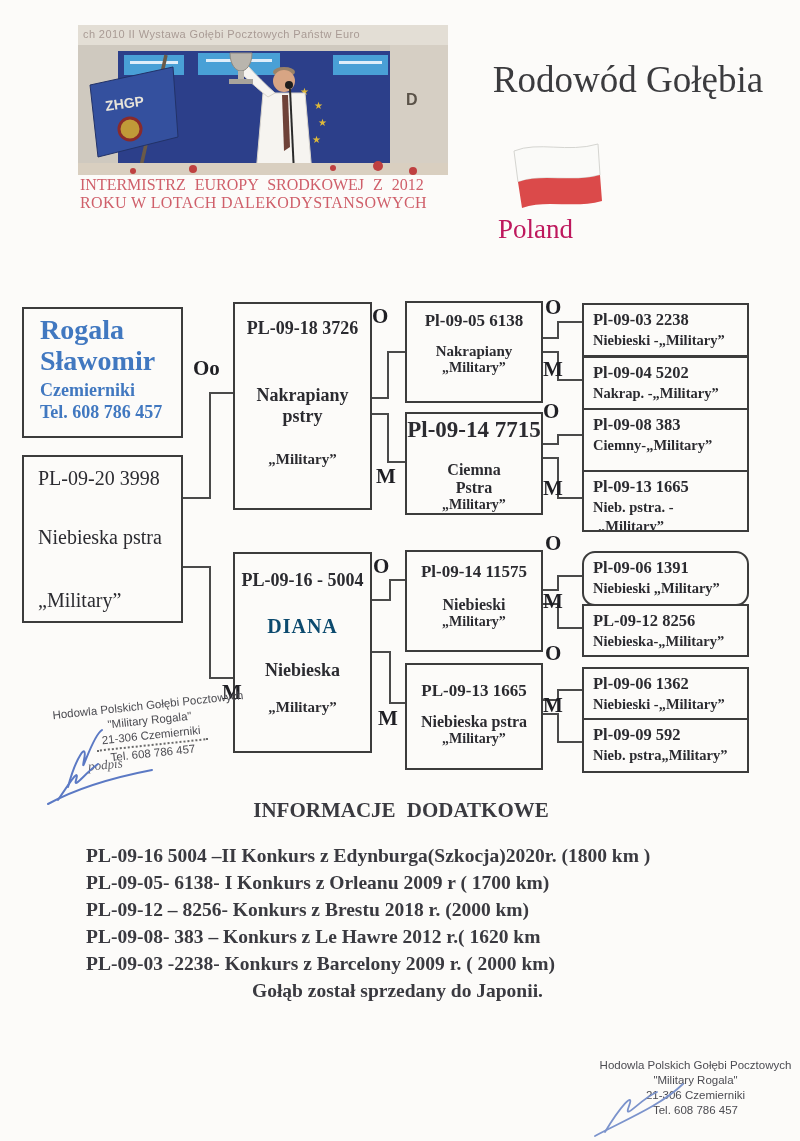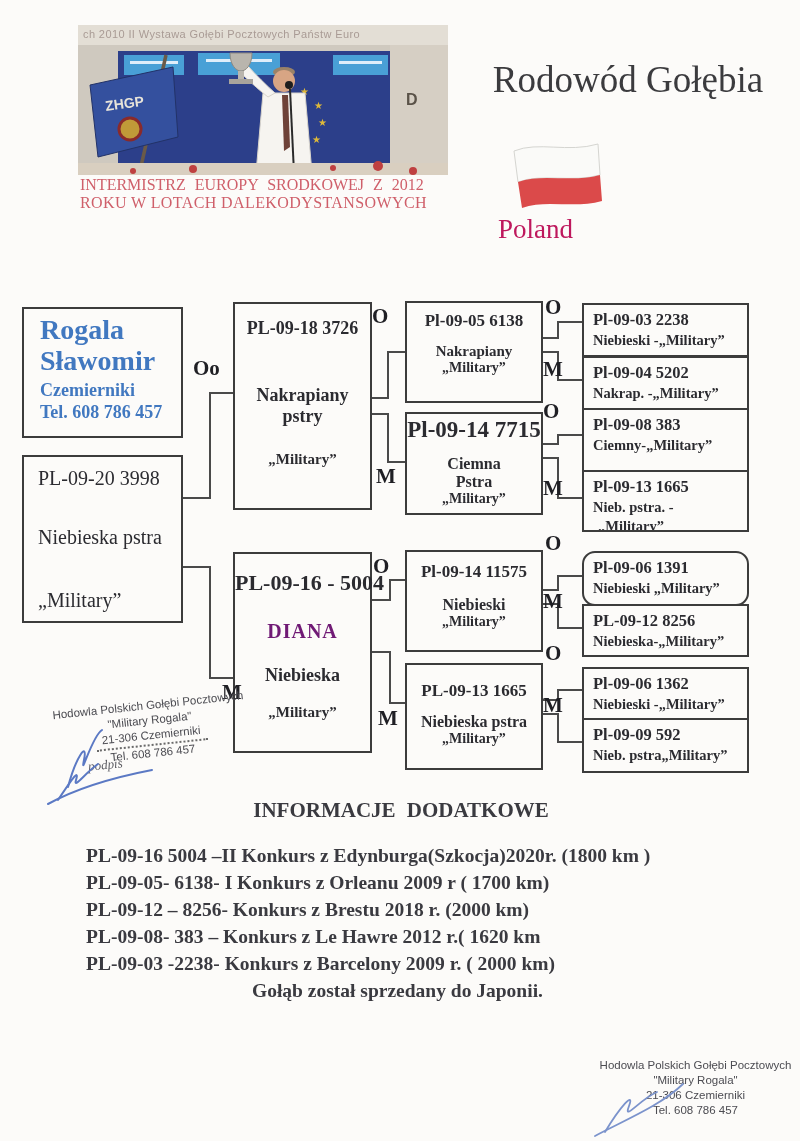--- a/index.html
+++ b/index.html
@@ -28,21 +28,21 @@
   .subject-box div{margin-left:14px;}
   .parent-box{width:135px;text-align:center;font-weight:bold;}
   .father-box{left:233px;top:302px;height:204px;}
   .mother-box{left:233px;top:552px;height:197px;}
   .g3{left:405px;width:134px;text-align:center;font-weight:bold;position:absolute;}
   .g4{left:582px;width:163px;font-weight:bold;position:absolute;overflow:hidden;}
   .g4 div{margin-left:9px;white-space:nowrap;}
   .g4 .id{font-size:16.5px;margin-top:5px;}
   .g4 .ds{font-size:14.5px;margin-top:2px;}
   .sex{position:absolute;font-weight:bold;font-size:21px;color:#1f1f24;}
-  .red{color:#701a75;}
+  .red{color:#0c4a6e;}
 
   
   .stamp{font-family:"Liberation Sans",sans-serif;font-size:11.5px;color:#4c4c52;
          text-align:center;line-height:15px;}
   .stamp-left{left:48px;top:698px;width:205px;transform:rotate(-6deg);}
   .dotline{width:112px;margin:1px auto 0;border-top:2px dotted #6a6a6a;}
   .podpis{left:88px;top:757px;font-style:italic;font-size:13px;color:#5a5a60;transform:rotate(-6deg);}
   .stamp-right{left:598px;top:1058px;width:195px;}
 
   
@@ -157,34 +157,34 @@
   </div>
 
   <div class="box parent-box father-box">
     <div style="margin-top:14px;font-size:18px;">PL-09-18  3726</div>
     <div style="margin-top:46px;font-size:18px;">Nakrapiany</div>
     <div style="font-size:18px;">pstry</div>
     <div style="margin-top:24px;font-size:15px;">„Military”</div>
   </div>
 
   <div class="box parent-box mother-box">
-    <div style="margin-top:16px;font-size:22px;">PL-09-16 - 5004</div>
+    <div style="margin-top:16px;font-size:18px;">PL-09-16 - 5004</div>
     <div class="red" style="margin-top:24px;font-size:20px;letter-spacing:1px;">DIANA</div>
     <div style="margin-top:22px;font-size:18px;">Niebieska</div>
     <div style="margin-top:18px;font-size:15px;">„Military”</div>
   </div>
 
   <div class="box g3" style="top:301px;height:98px;">
     <div style="margin-top:8px;font-size:17px;">Pl-09-05 6138</div>
     <div style="margin-top:12px;font-size:15px;">Nakrapiany</div>
     <div style="font-size:14px;">„Military”</div>
   </div>
   <div class="box g3" style="top:412px;height:99px;">
     <div style="margin-top:3px;font-size:23px;">Pl-09-14  7715</div>
-    <div style="margin-top:12px;font-size:16px;">Ciemna</div>
+    <div style="margin-top:18px;font-size:16px;">Ciemna</div>
     <div style="font-size:16px;">Pstra</div>
     <div style="font-size:14px;">„Military”</div>
   </div>
   <div class="box g3" style="top:550px;height:98px;">
     <div style="margin-top:10px;font-size:17px;">Pl-09-14 11575</div>
     <div style="margin-top:14px;font-size:16px;">Niebieski</div>
     <div style="font-size:14px;">„Military”</div>
   </div>
   <div class="box g3" style="top:663px;height:103px;">
     <div style="margin-top:16px;font-size:17px;">PL-09-13 1665</div>

